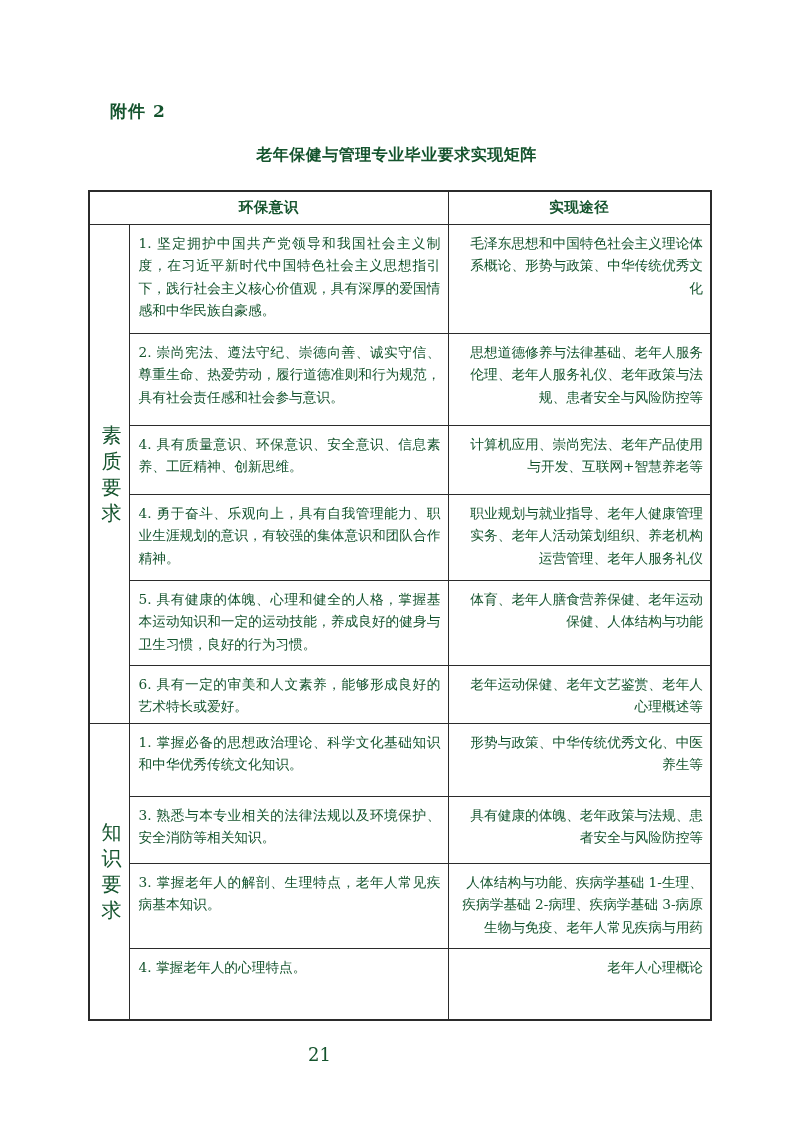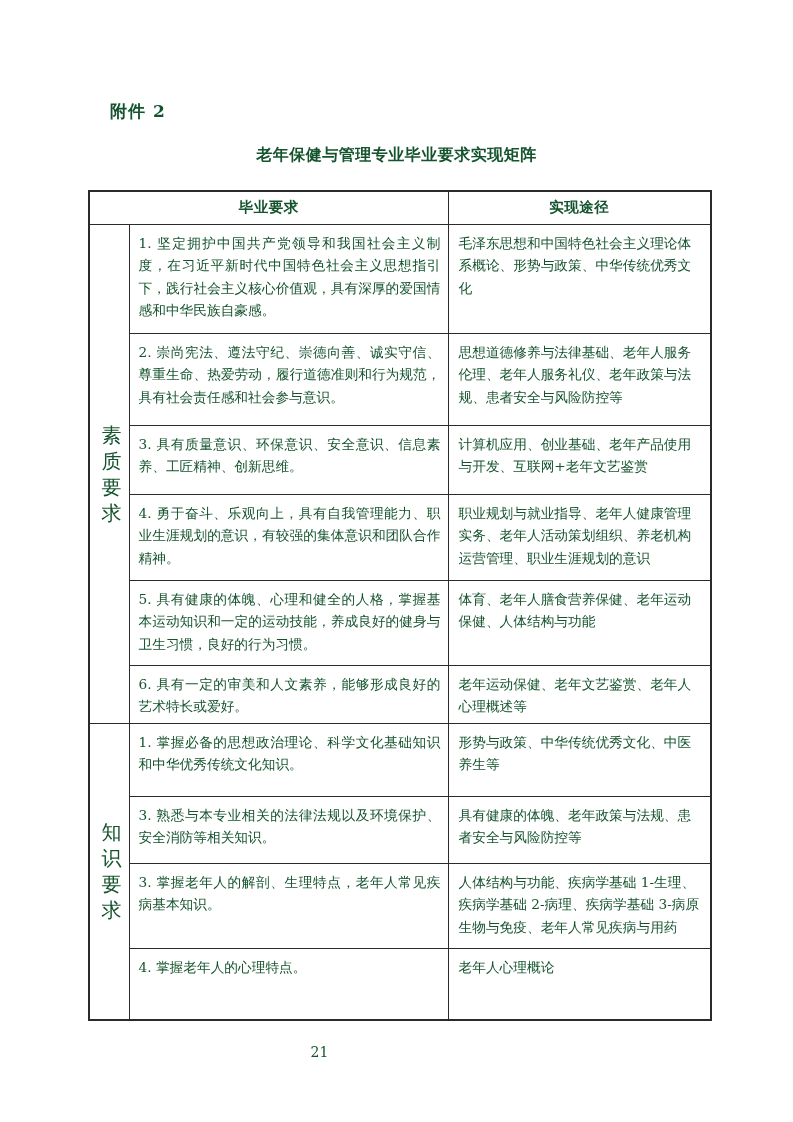--- a/index.html
+++ b/index.html
@@ -69,69 +69,69 @@
     padding: 0 6px;
     letter-spacing: 1px;
   }
   td.req-cell, td.app-cell {
     vertical-align: top;
     font-size: 13.7px;
     line-height: 22.5px;
     padding: 7px 7px 5px 9px;
     text-align: justify;
   }
-  td.app-cell { padding-left: 10px; text-align: left; }
+  td.app-cell { padding-left: 10px; text-align: right; }
 
   .page-number {
     position: absolute;
     left: 0;
     top: 1044px;
     width: 639px;
     text-align: center;
-    font-size: 14px;
+    font-size: 18px;
   }
 </style>
 </head>
 <body>
 
 <div class="page">
 
   <div class="attachment-label">附件 2</div>
 
   <div class="doc-title">老年保健与管理专业毕业要求实现矩阵</div>
 
   <table class="matrix">
     <colgroup>
       <col class="c-group">
       <col class="c-req">
       <col class="c-app">
     </colgroup>
     <thead>
       <tr>
-        <th class="hdr" colspan="2">毕业要求</th>
+        <th class="hdr" colspan="2">环保意识</th>
         <th class="hdr">实现途径</th>
       </tr>
     </thead>
     <tbody>
       <tr style="height:109px;">
         <td class="group-cell" rowspan="6">素质要求</td>
         <td class="req-cell">1. 坚定拥护中国共产党领导和我国社会主义制度，在习近平新时代中国特色社会主义思想指引下，践行社会主义核心价值观，具有深厚的爱国情感和中华民族自豪感。</td>
         <td class="app-cell">毛泽东思想和中国特色社会主义理论体系概论、形势与政策、中华传统优秀文化</td>
       </tr>
       <tr style="height:92px;">
         <td class="req-cell">2. 崇尚宪法、遵法守纪、崇德向善、诚实守信、尊重生命、热爱劳动，履行道德准则和行为规范，具有社会责任感和社会参与意识。</td>
         <td class="app-cell">思想道德修养与法律基础、老年人服务伦理、老年人服务礼仪、老年政策与法规、患者安全与风险防控等</td>
       </tr>
       <tr style="height:69px;">
-        <td class="req-cell">3. 具有质量意识、环保意识、安全意识、信息素养、工匠精神、创新思维。</td>
-        <td class="app-cell">计算机应用、创业基础、老年产品使用与开发、互联网+老年文艺鉴赏</td>
+        <td class="req-cell">4. 具有质量意识、环保意识、安全意识、信息素养、工匠精神、创新思维。</td>
+        <td class="app-cell">计算机应用、崇尚宪法、老年产品使用与开发、互联网+智慧养老等</td>
       </tr>
       <tr style="height:86px;">
         <td class="req-cell">4. 勇于奋斗、乐观向上，具有自我管理能力、职业生涯规划的意识，有较强的集体意识和团队合作精神。</td>
-        <td class="app-cell">职业规划与就业指导、老年人健康管理实务、老年人活动策划组织、养老机构运营管理、职业生涯规划的意识</td>
+        <td class="app-cell">职业规划与就业指导、老年人健康管理实务、老年人活动策划组织、养老机构运营管理、老年人服务礼仪</td>
       </tr>
       <tr style="height:85px;">
         <td class="req-cell">5. 具有健康的体魄、心理和健全的人格，掌握基本运动知识和一定的运动技能，养成良好的健身与卫生习惯，良好的行为习惯。</td>
         <td class="app-cell">体育、老年人膳食营养保健、老年运动保健、人体结构与功能</td>
       </tr>
       <tr style="height:58px;">
         <td class="req-cell">6. 具有一定的审美和人文素养，能够形成良好的艺术特长或爱好。</td>
         <td class="app-cell">老年运动保健、老年文艺鉴赏、老年人心理概述等</td>
       </tr>
     </tbody>

